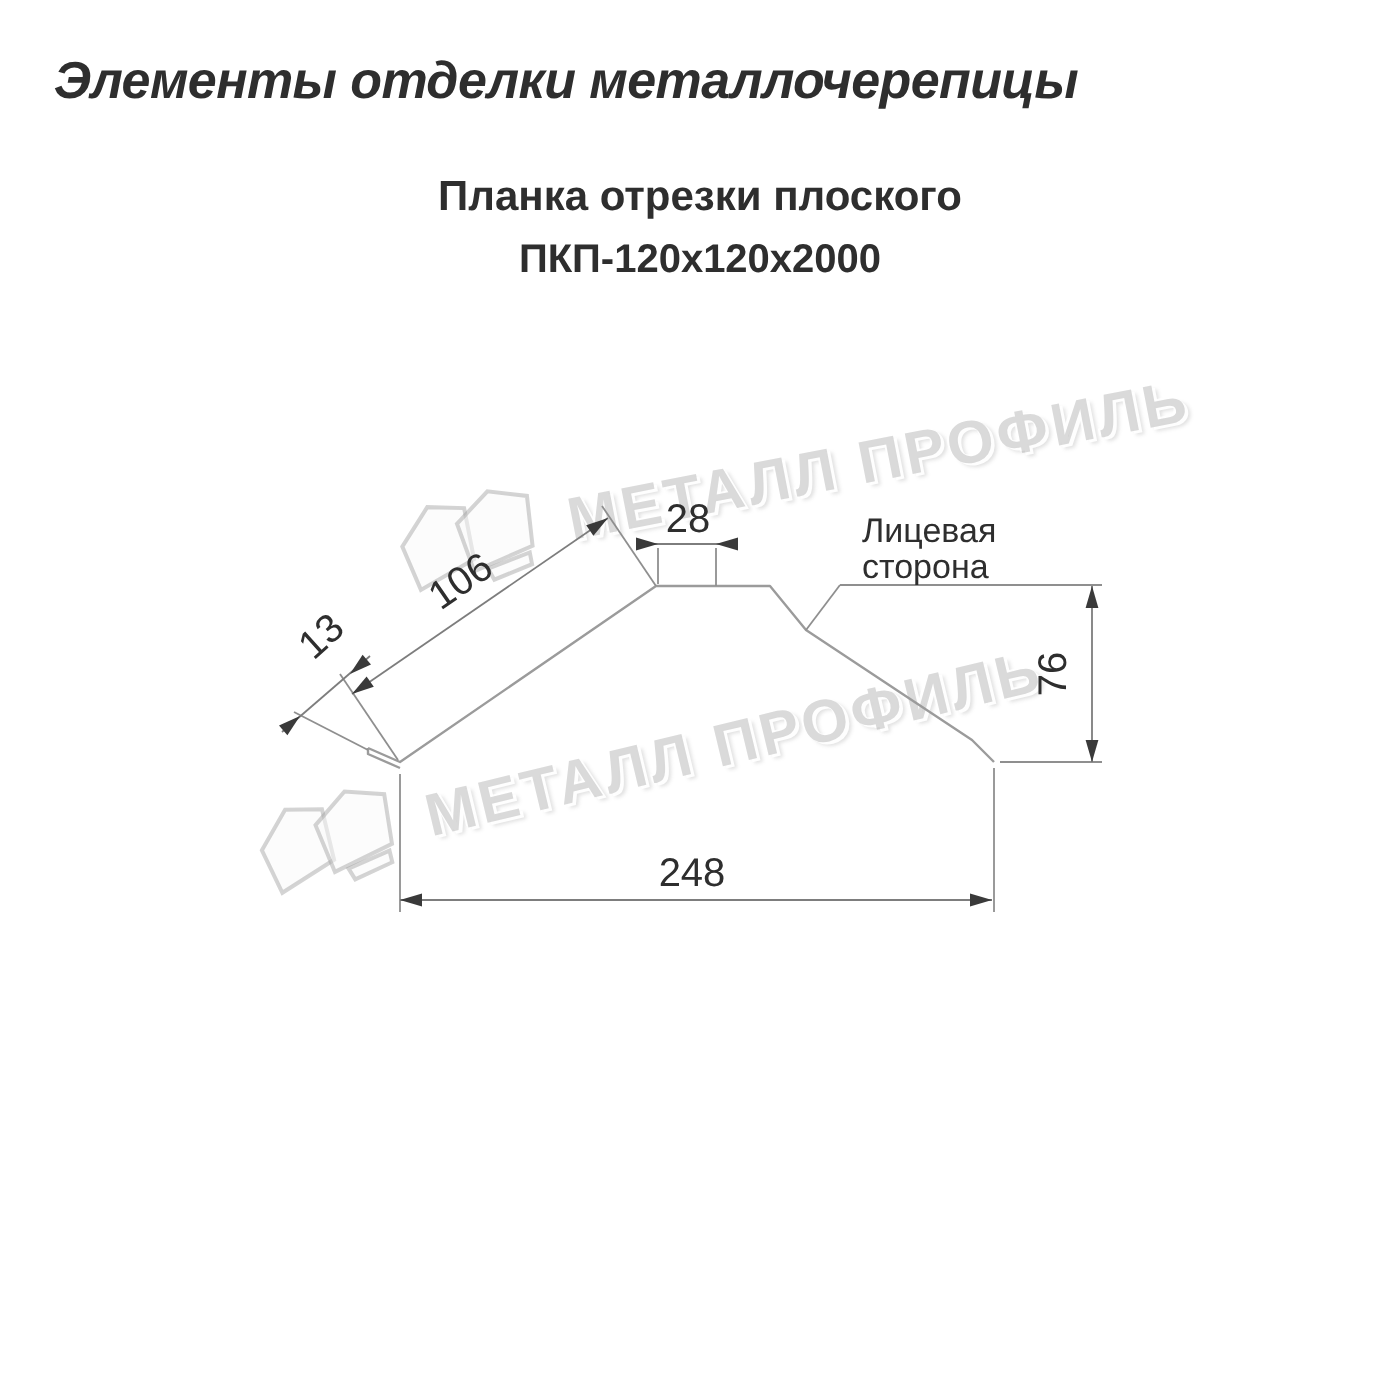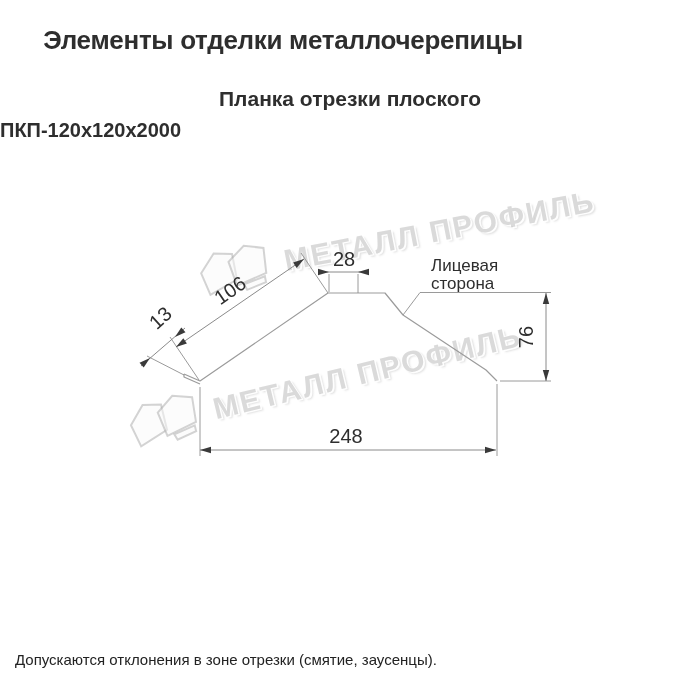--- a/index.html
+++ b/index.html
@@ -3,28 +3,28 @@
 <meta charset="utf-8">
 <style>
   html,body{margin:0;padding:0;}
   body{
     width:700px;height:700px;position:relative;background:#ffffff;
     font-family:"Liberation Sans","DejaVu Sans",sans-serif;
     color:#2b2b2b;overflow:hidden;
   }
   .page-title{
     position:absolute;top:25px;left:0;width:566px;text-align:center;
-    font-size:26px;font-weight:700;letter-spacing:-0.3px;color:#2e2e2e;
+    font-size:26px;font-weight:700;letter-spacing:-0.3px;color:#2e2e2e;font-style:italic;
   }
   .product-name{
     position:absolute;top:87px;left:0;width:700px;text-align:center;
     font-size:21px;font-weight:700;color:#2e2e2e;
   }
   .product-code{
-    position:absolute;top:119px;left:0;width:700px;text-align:left;
+    position:absolute;top:119px;left:0;width:700px;text-align:center;
     font-size:20px;font-weight:700;color:#2e2e2e;
   }
   .watermark{
     position:absolute;display:flex;align-items:center;gap:8px;
     pointer-events:none;white-space:nowrap;
   }
   .watermark .wm-text{
     font-size:30px;font-weight:700;letter-spacing:2px;
     color:rgba(158,158,158,0.38);
     text-shadow:1.5px 1.5px 0 rgba(255,255,255,0.95),
@@ -108,14 +108,13 @@
   <text class="dim-text" x="234" y="296" text-anchor="middle" transform="rotate(-34.5 234 296)">106</text>
   <text class="dim-text" x="344" y="266" text-anchor="middle">28</text>
   <text class="dim-text" x="533" y="337" text-anchor="middle" transform="rotate(-90 533 337)">76</text>
   <text class="dim-text" x="346" y="443" text-anchor="middle">248</text>
 
   <text class="label-text" x="431" y="271">Лицевая</text>
   <text class="label-text" x="431" y="289">сторона</text>
 </svg>
 
 <div class="footer-notes">
-  <div>Допускаются отклонения в зоне отрезки (смятие, заусенцы).</div>
 </div>
 
 </body></html>

